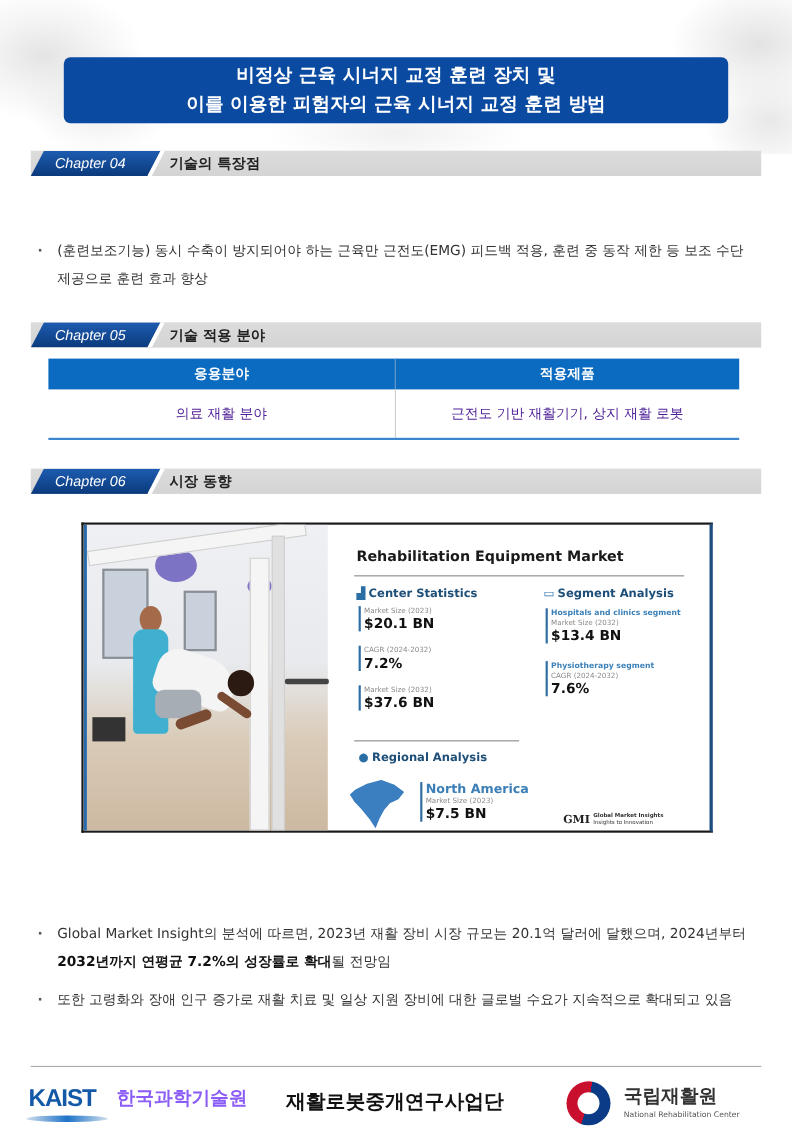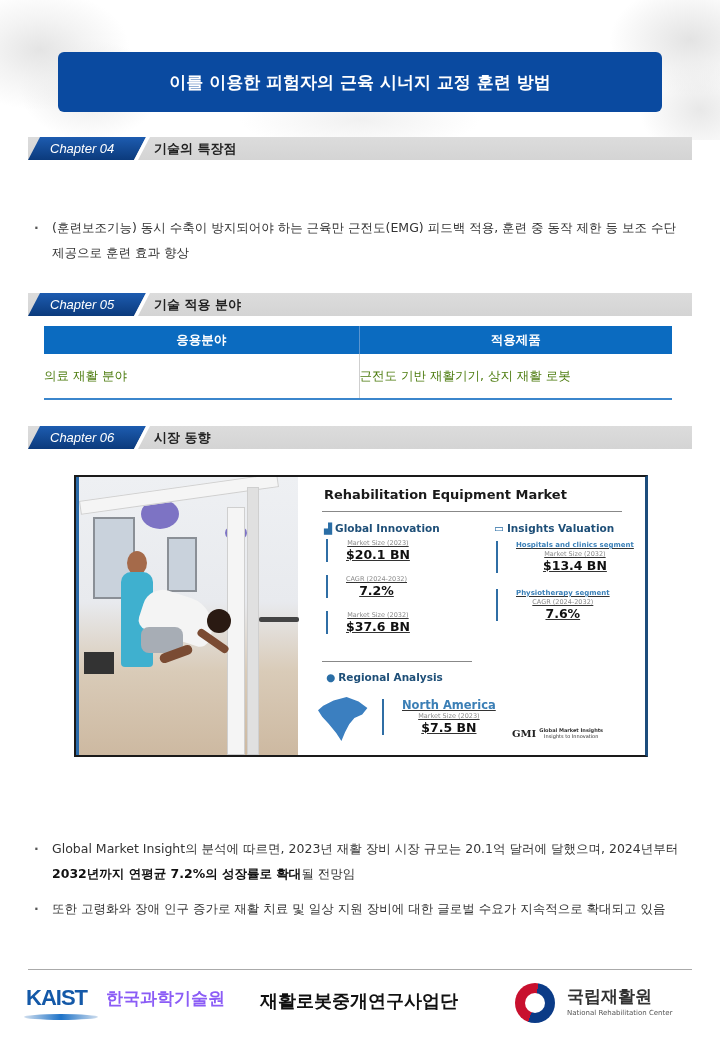--- a/index.html
+++ b/index.html
@@ -52,21 +52,21 @@
 
   .apptable {
     position: absolute; left: 44px; top: 326px; width: 628px; border-collapse: collapse;
   }
   .apptable th {
     background: #0b6bc0; color: #fff; font-size: 12.5px; font-weight: bold;
     height: 28px; border-right: 1px solid #5a95d0;
   }
   .apptable th:last-child { border-right: none; }
   .apptable td {
-    height: 45px; text-align: left; font-size: 12.5px; color: #4d7c0f;
+    height: 45px; text-align: center; font-size: 12.5px; color: #4c1d95;
     border-bottom: 2px solid #3b86cc; border-right: 1px solid #cfcfcf;
   }
   .apptable td:last-child { border-right: none; }
 
   .infographic {
     position: absolute; left: 74px; top: 475px; width: 574px; height: 282px;
     border: 2px solid #1a1a1a; border-right: 3px solid #1d4d7c; background: #fff; overflow: hidden;
   }
   .photo {
     position: absolute; left: 0; top: 0; width: 222px; height: 278px;
@@ -76,26 +76,26 @@
   .photo .window { position: absolute; background: #c9d2dc; border: 2px solid #8a8f96; }
   .photo .ball { position: absolute; border-radius: 50%; background: #7d73c4; }
   .photo .frame { position: absolute; background: #f5f5f5; border: 1px solid #cfcfcf; }
   .photo .bar { position: absolute; background: #444; }
   .photo .nurse-body { position: absolute; background: #3fb0cf; border-radius: 10px 10px 4px 4px; }
   .photo .head { position: absolute; border-radius: 50%; }
   .photo .man-shirt { position: absolute; background: #f4f4f4; border-radius: 20px 30px 10px 10px; }
   .photo .man-shorts { position: absolute; background: #a7adb5; border-radius: 8px; }
   .photo .skin { position: absolute; background: #7a4b33; border-radius: 6px; }
 
-  .ig-right { position: absolute; left: 236px; top: 0; width: 330px; height: 288px; font-family: "DejaVu Sans", sans-serif; text-align: center; }
+  .ig-right { position: absolute; left: 236px; top: 12px; width: 330px; height: 288px; font-family: "DejaVu Sans", sans-serif; }
   .ig-title { position: absolute; left: 12px; top: 10px; font-size: 13px; font-weight: bold; color: #1a1a1a; }
   .ig-hr { position: absolute; height: 1px; background: #888; }
   .ig-sec { position: absolute; font-size: 10.5px; font-weight: bold; color: #1e4f78; }
   .ig-sec .ic { display: inline-block; margin-right: 3px; color: #2a6ea6; }
-  .ig-stat { position: absolute; border-left: 2px solid #2f6ea5; padding-left: 18px; text-decoration: underline; }
+  .ig-stat { position: absolute; border-left: 2px solid #2f6ea5; padding-left: 3px; }
   .ig-stat .lbl { font-size: 6.5px; color: #8a8a8a; line-height: 8px; }
   .ig-stat .seg { font-size: 7px; color: #3b80b8; font-weight: bold; line-height: 8.5px; }
   .ig-stat .val { font-size: 12.5px; font-weight: bold; color: #111; line-height: 15px; }
   .ig-na .na-title { font-size: 11.5px; font-weight: bold; color: #3b7fb6; line-height: 13px; }
   .map {
     position: absolute; left: 6px; top: 220px; width: 52px; height: 44px;
     background: #3b7fc0;
     clip-path: polygon(10% 20%, 30% 8%, 55% 0, 78% 10%, 95% 25%, 85% 40%, 70% 48%, 60% 62%, 52% 80%, 45% 100%, 35% 82%, 20% 60%, 8% 45%, 0 30%);
   }
   .gmi { position: absolute; left: 200px; top: 250px; display: flex; align-items: center; gap: 3px; }
@@ -114,20 +114,21 @@
   .nrc .emblem::after { content: ""; position: absolute; left: 10px; top: 10px; width: 20px; height: 20px; border-radius: 50%; background: #fff; }
   .nrc .kr { position: absolute; left: 52px; top: 2px; font-size: 17px; font-weight: bold; color: #333; white-space: nowrap; }
   .nrc .en { position: absolute; left: 52px; top: 26px; font-size: 7px; color: #555; white-space: nowrap; }
 </style>
 </head>
 <body>
 
 <div class="clouds"></div>
 
 <div class="title-box">
+  <div>비정상 근육 시너지 교정 훈련 장치 및</div>
   <div>이를 이용한 피험자의 근육 시너지 교정 훈련 방법</div>
 </div>
 
 <div class="chapter" style="top:137px;">
   <div class="tag">Chapter 04</div>
   <div class="sep"></div>
   <div class="name">기술의 특장점</div>
 </div>
 <div class="bullets" style="top:170px;">
   <div class="bullet">(훈련보조기능) 동시 수축이 방지되어야 하는 근육만 근전도(EMG) 피드백 적용, 훈련 중 동작 제한 등 보조 수단 제공으로 훈련 효과 향상</div>
@@ -177,21 +178,21 @@
     <div class="man-shorts" style="left:62px;top:150px;width:42px;height:26px;"></div>
     <div class="skin" style="left:80px;top:172px;width:34px;height:10px;transform:rotate(-20deg);"></div>
     <div class="skin" style="left:116px;top:160px;width:36px;height:8px;transform:rotate(35deg);"></div>
   </div>
 
   <div class="ig-right">
     <div class="ig-title">Rehabilitation Equipment Market</div>
     <div class="ig-hr" style="left:10px;top:34px;width:300px;"></div>
 
     <div class="ig-sec" style="left:12px;top:45px;">
-      <span class="ic">▟</span><span>Global Innovation</span>
+      <span class="ic">▟</span><span>Center Statistics</span>
     </div>
     <div class="ig-stat" style="left:14px;top:62px;">
       <div class="lbl">Market Size (2023)</div>
       <div class="val">$20.1 BN</div>
     </div>
     <div class="ig-stat" style="left:14px;top:98px;">
       <div class="lbl">CAGR (2024-2032)</div>
       <div class="val">7.2%</div>
     </div>
     <div class="ig-stat" style="left:14px;top:134px;">
@@ -204,21 +205,21 @@
       <span class="ic">●</span><span>Regional Analysis</span>
     </div>
     <div class="map"></div>
     <div class="ig-stat ig-na" style="left:70px;top:222px;">
       <div class="na-title">North America</div>
       <div class="lbl">Market Size (2023)</div>
       <div class="val">$7.5 BN</div>
     </div>
 
     <div class="ig-sec" style="left:182px;top:45px;">
-      <span class="ic">▭</span><span>Insights Valuation</span>
+      <span class="ic">▭</span><span>Segment Analysis</span>
     </div>
     <div class="ig-stat" style="left:184px;top:64px;">
       <div class="seg">Hospitals and clinics segment</div>
       <div class="lbl">Market Size (2032)</div>
       <div class="val">$13.4 BN</div>
     </div>
     <div class="ig-stat" style="left:184px;top:112px;">
       <div class="seg">Physiotherapy segment</div>
       <div class="lbl">CAGR (2024-2032)</div>
       <div class="val">7.6%</div>

